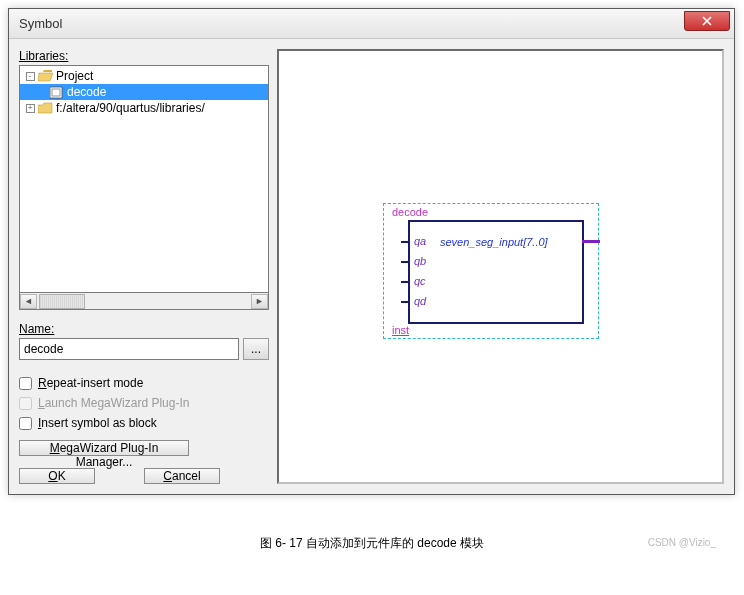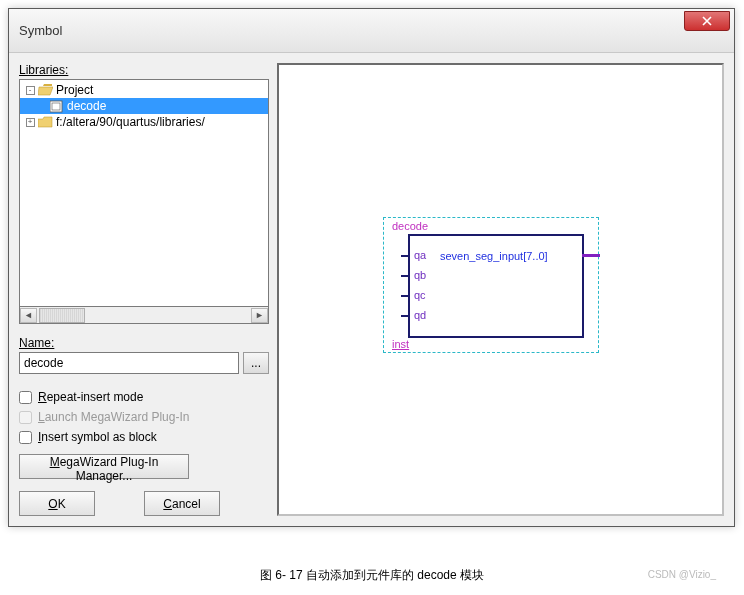--- a/index.html
+++ b/index.html
@@ -1,18 +1,18 @@
 <!DOCTYPE html>
 <html><head>
 <meta charset="utf-8">
 <style>
 * { box-sizing: border-box; font-family: "Segoe UI", Tahoma, sans-serif; font-size: 12px; }
 body { margin: 0; background: #fff; padding: 8px; }
 .window { width: 727px; border: 1px solid #5a5a5a; background: #f0f0f0; box-shadow: 0 0 8px rgba(0,0,0,.2); }
-.titlebar { height: 44px; background: linear-gradient(#f8f8f8,#e4e4e4); border-bottom: 1px solid #c8c8c8; display: flex; align-items: center; padding: 0 2px 0 10px; position: relative; }
+.titlebar { height: 30px; background: linear-gradient(#f8f8f8,#e4e4e4); border-bottom: 1px solid #c8c8c8; display: flex; align-items: center; padding: 0 2px 0 10px; position: relative; }
 .titlebar-text { color: #333; font-size: 13px; }
 .close-btn { position: absolute; right: 4px; top: 2px; width: 46px; height: 20px; background: linear-gradient(#e27575,#cc3030); border: 1px solid #8a2020; border-radius: 0 0 3px 3px; display: flex; align-items: center; justify-content: center; color: #fff; cursor: pointer; }
 .close-btn svg { width: 10px; height: 10px; }
 .content { display: flex; padding: 10px; gap: 8px; }
 .left { width: 250px; display: flex; flex-direction: column; }
 .label { margin-bottom: 2px; color: #000000; }
 .label u { text-decoration: underline; }
 .tree-box { height: 228px; border: 1px solid #7a7a7a; background: #fff; overflow: auto; padding: 2px 0; position: relative; }
 .tree-row { display: flex; align-items: center; height: 16px; white-space: nowrap; cursor: default; }
 .tree-row.sel { background: #3399ff; color: #fff; }
@@ -26,29 +26,29 @@
 .sarrow { width: 17px; height: 15px; background: linear-gradient(#f7f7f7,#dcdcdc); border: 1px solid #b8b8b8; display: flex; align-items: center; justify-content: center; font-size: 9px; color: #555; }
 .strack { flex: 1; height: 15px; position: relative; }
 .sthumb { position: absolute; left: 2px; top: 0; width: 46px; height: 15px; background: repeating-linear-gradient(to right, #d6d6d6, #d6d6d6 1px, #e6e6e6 1px, #e6e6e6 2px); border: 1px solid #b0b0b0; }
 .name-row { display: flex; gap: 4px; }
 .name-input { flex: 1; height: 22px; border: 1px solid #7a7a7a; background: #fff; padding: 0 4px; }
 .browse-btn { width: 26px; height: 22px; background: linear-gradient(#f7f7f7,#dcdcdc); border: 1px solid #9a9a9a; cursor: pointer; }
 .checks { margin-top: 10px; }
 .chk { display: flex; align-items: flex-end; height: 20px; gap: 6px; }
 .chk input { width: 13px; height: 13px; margin: 0; }
 .chk.dis { color: #9a9a9a; }
-.btn { height: 25px; background: linear-gradient(#fafafa,#e2e2e2); border: 1px solid #8a8a8a; cursor: pointer; padding: 0 12px; }
+.btn { height: 16px; background: linear-gradient(#fafafa,#e2e2e2); border: 1px solid #8a8a8a; cursor: pointer; padding: 0 12px; }
 .mw-btn { width: 170px; margin-top: 10px; margin-bottom: 12px; }
 .btn-row { display: flex; gap: 49px; }
 .btn-row .btn { width: 76px; }
 .canvas { flex: 1; border: 2px inset #c0c0c0; position: relative; overflow: hidden; background-image: radial-gradient(#999 0.5px, transparent 0.5px); background-size: 8px 8px; background-position: 4px 4px; background-color: #fff; }
 .sym-wrap { position: absolute; left: 104px; top: 152px; width: 216px; height: 136px; border: 1px dashed #2bb8c8; }
 .sym-title { position: absolute; left: 8px; top: 2px; color: #c030c0; font-size: 11px; }
 .sym-inst { position: absolute; left: 8px; bottom: 2px; color: #c030c0; font-size: 11px; text-decoration: underline; }
-.sym-body { position: absolute; left: 24px; top: 16px; width: 176px; height: 104px; border: 2px solid #1a1a6a; background: #fff; }
+.sym-body { position: absolute; left: 24px; top: 16px; width: 176px; height: 104px; border: 2px solid #1a1a6a; background: #fff; font-style: italic; }
 .port { position: absolute; left: -9px; height: 2px; width: 9px; background: #1a1a6a; }
 .port-lbl { position: absolute; left: 4px; color: #7030c0; font-size: 11px; }
 .out-wire { position: absolute; right: -18px; top: 18px; height: 3px; width: 18px; background: #8020c0; }
 .out-lbl { position: absolute; left: 30px; top: 14px; color: #2030e0; font-size: 11px; }
 .caption { text-align: center; margin-top: 40px; font-size: 14px; font-family: SimSun, serif; position: relative; }
 .wm { position: absolute; right: 20px; top: 2px; font-size: 10px; color: #bbb; font-family: sans-serif; }
 </style>
 </head>
 <body>
 

